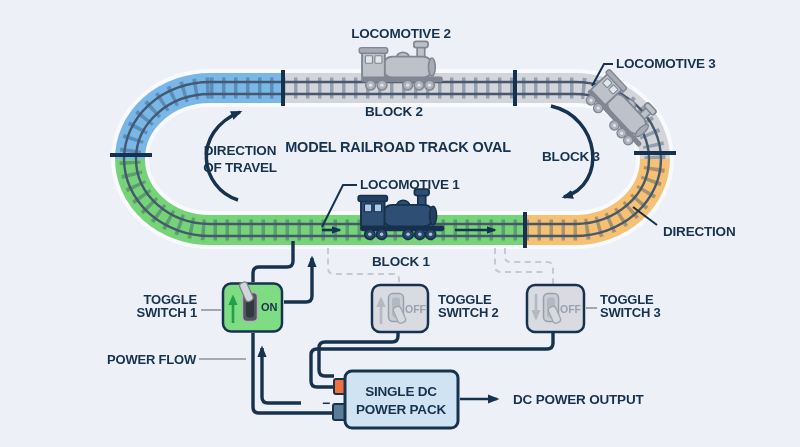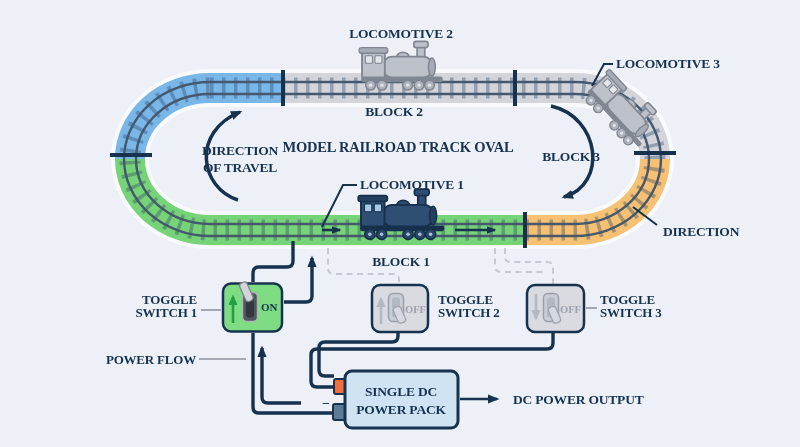--- a/index.html
+++ b/index.html
@@ -4,21 +4,21 @@
 <style>
   :root{
     --bg:#edf0f7; --navy:#16324f;
     --track-blue:#79b7e8; --track-green:#77d377; --track-gray:#d3d5db; --track-orange:#f6c172;
     --switch-on:#7edc82; --switch-off:#d9dbe1; --pack-blue:#cfe3f3;
     --terminal-orange:#f0713f; --terminal-slate:#5b7c99;
     --leader-gray:#8d93a0; --dash-gray:#c5c9d1;
   }
   html,body{margin:0;padding:0;background:var(--bg);}
   .stage{position:relative;width:800px;height:447px;background:var(--bg);overflow:hidden;
-         font-family:Liberation Serif, serif;}
+         font-family:Liberation Sans, sans-serif;}
   svg{display:block}
   .halo{stroke:#f9fbfe;stroke-width:38;fill:none;opacity:.85}
   .band{stroke-width:30;fill:none}
   .band-blue{stroke:var(--track-blue)} .band-gray{stroke:var(--track-gray)}
   .band-orange{stroke:var(--track-orange)} .band-green{stroke:var(--track-green)}
   .ties{stroke:rgba(45,70,105,.38);stroke-width:21;stroke-dasharray:3.5 8.5;fill:none}
   .rail{stroke:#45586e;stroke-width:2.4;fill:none}
   .tick{stroke:var(--navy);stroke-width:4}
   .wire{stroke:var(--navy);stroke-width:3.4;fill:none}
   .wire-thin{stroke:var(--navy);stroke-width:2.6;fill:none}

